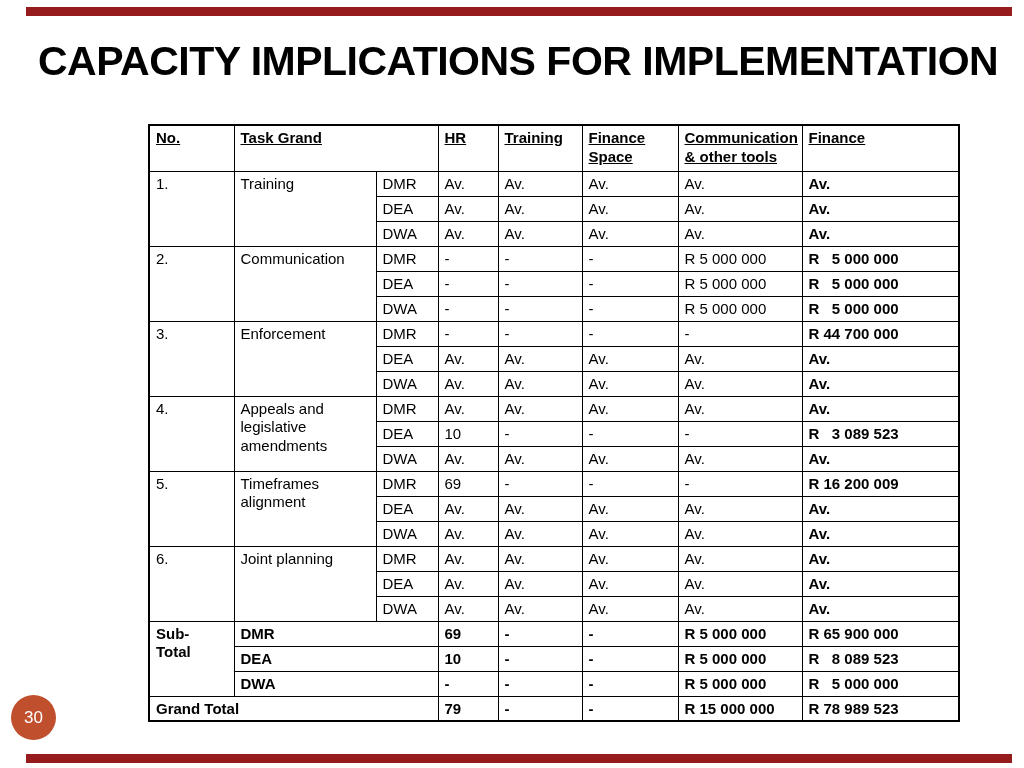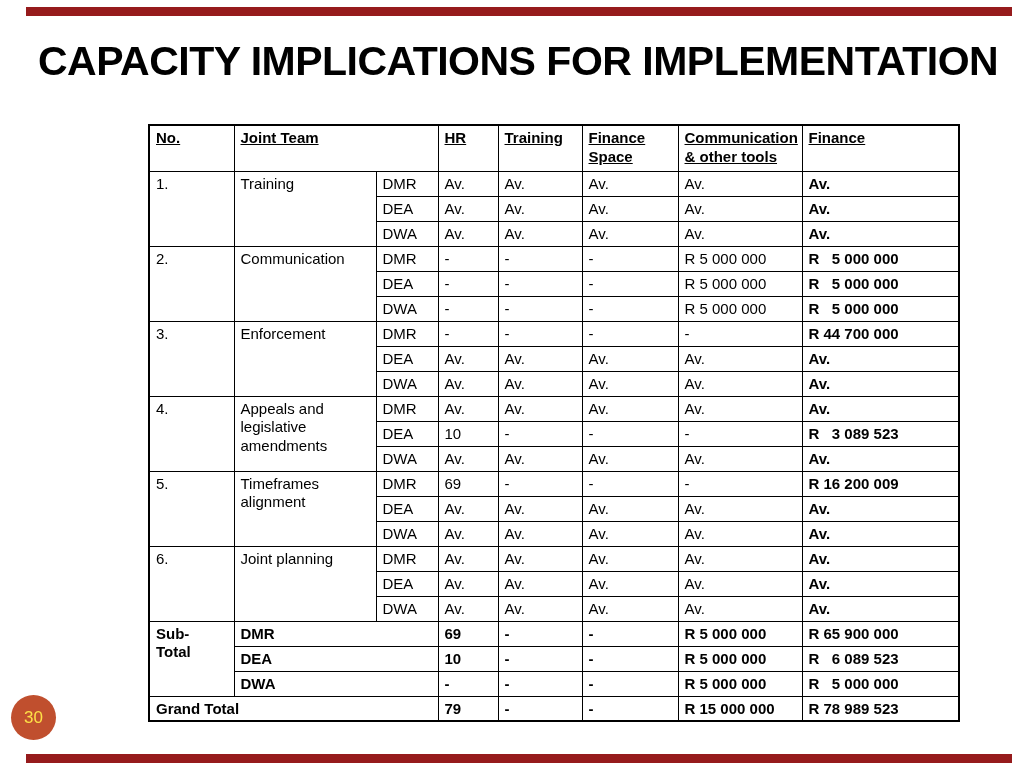--- a/index.html
+++ b/index.html
@@ -15,21 +15,21 @@
   .bar-top { top:7px; }
   .bar-bottom { top:754px; }
   .slide-title {
     position:absolute; left:38px; top:38px;
     font-size:41px; font-weight:bold; letter-spacing:-0.5px;
     white-space:nowrap;
   }
   .page-badge {
     position:absolute; left:11px; top:695px;
     width:45px; height:45px; border-radius:50%;
-    background:#c04f2e; color:#fde047;
+    background:#c04f2e; color:#ffffff;
     display:flex; align-items:center; justify-content:center;
     font-size:17px;
   }
   table.cap-table {
     position:absolute; left:148px; top:124px;
     width:810px; table-layout:fixed;
     border-collapse:collapse; border:2px solid #000;
     font-size:15px; line-height:1.25;padding-left:22px;
   }
   .cap-table th, .cap-table td {
@@ -59,21 +59,21 @@
     <col style="width:62px">
     <col style="width:60px">
     <col style="width:84px">
     <col style="width:96px">
     <col style="width:124px">
     <col style="width:157px">
   </colgroup>
   <thead>
       <tr>
         <th><span class="u">No.</span></th>
-        <th colspan="2"><span class="u">Joint Team</span></th>
+        <th colspan="2"><span class="u">Task Grand</span></th>
         <th><span class="u">HR</span></th>
         <th><span class="u">Training</span></th>
         <th><span class="u">Finance</span><br><span class="u">Space</span></th>
         <th><span class="u">Communication</span><br><span class="u">&amp; other tools</span></th>
         <th><span class="u">Finance</span></th>
       </tr>
     </thead>
   <tbody>
       <tr>
         <td rowspan="3">1.</td>
@@ -239,21 +239,21 @@
         <td>-</td>
         <td>R 5 000 000</td>
         <td class="cell-finance">R 65 900 000</td>
       </tr>
       <tr class="bold-row">
         <td colspan="2">DEA</td>
         <td>10</td>
         <td>-</td>
         <td>-</td>
         <td>R 5 000 000</td>
-        <td class="cell-finance">R   6 089 523</td>
+        <td class="cell-finance">R   8 089 523</td>
       </tr>
       <tr class="bold-row">
         <td colspan="2">DWA</td>
         <td>-</td>
         <td>-</td>
         <td>-</td>
         <td>R 5 000 000</td>
         <td class="cell-finance">R   5 000 000</td>
       </tr>
       <tr class="bold-row">

